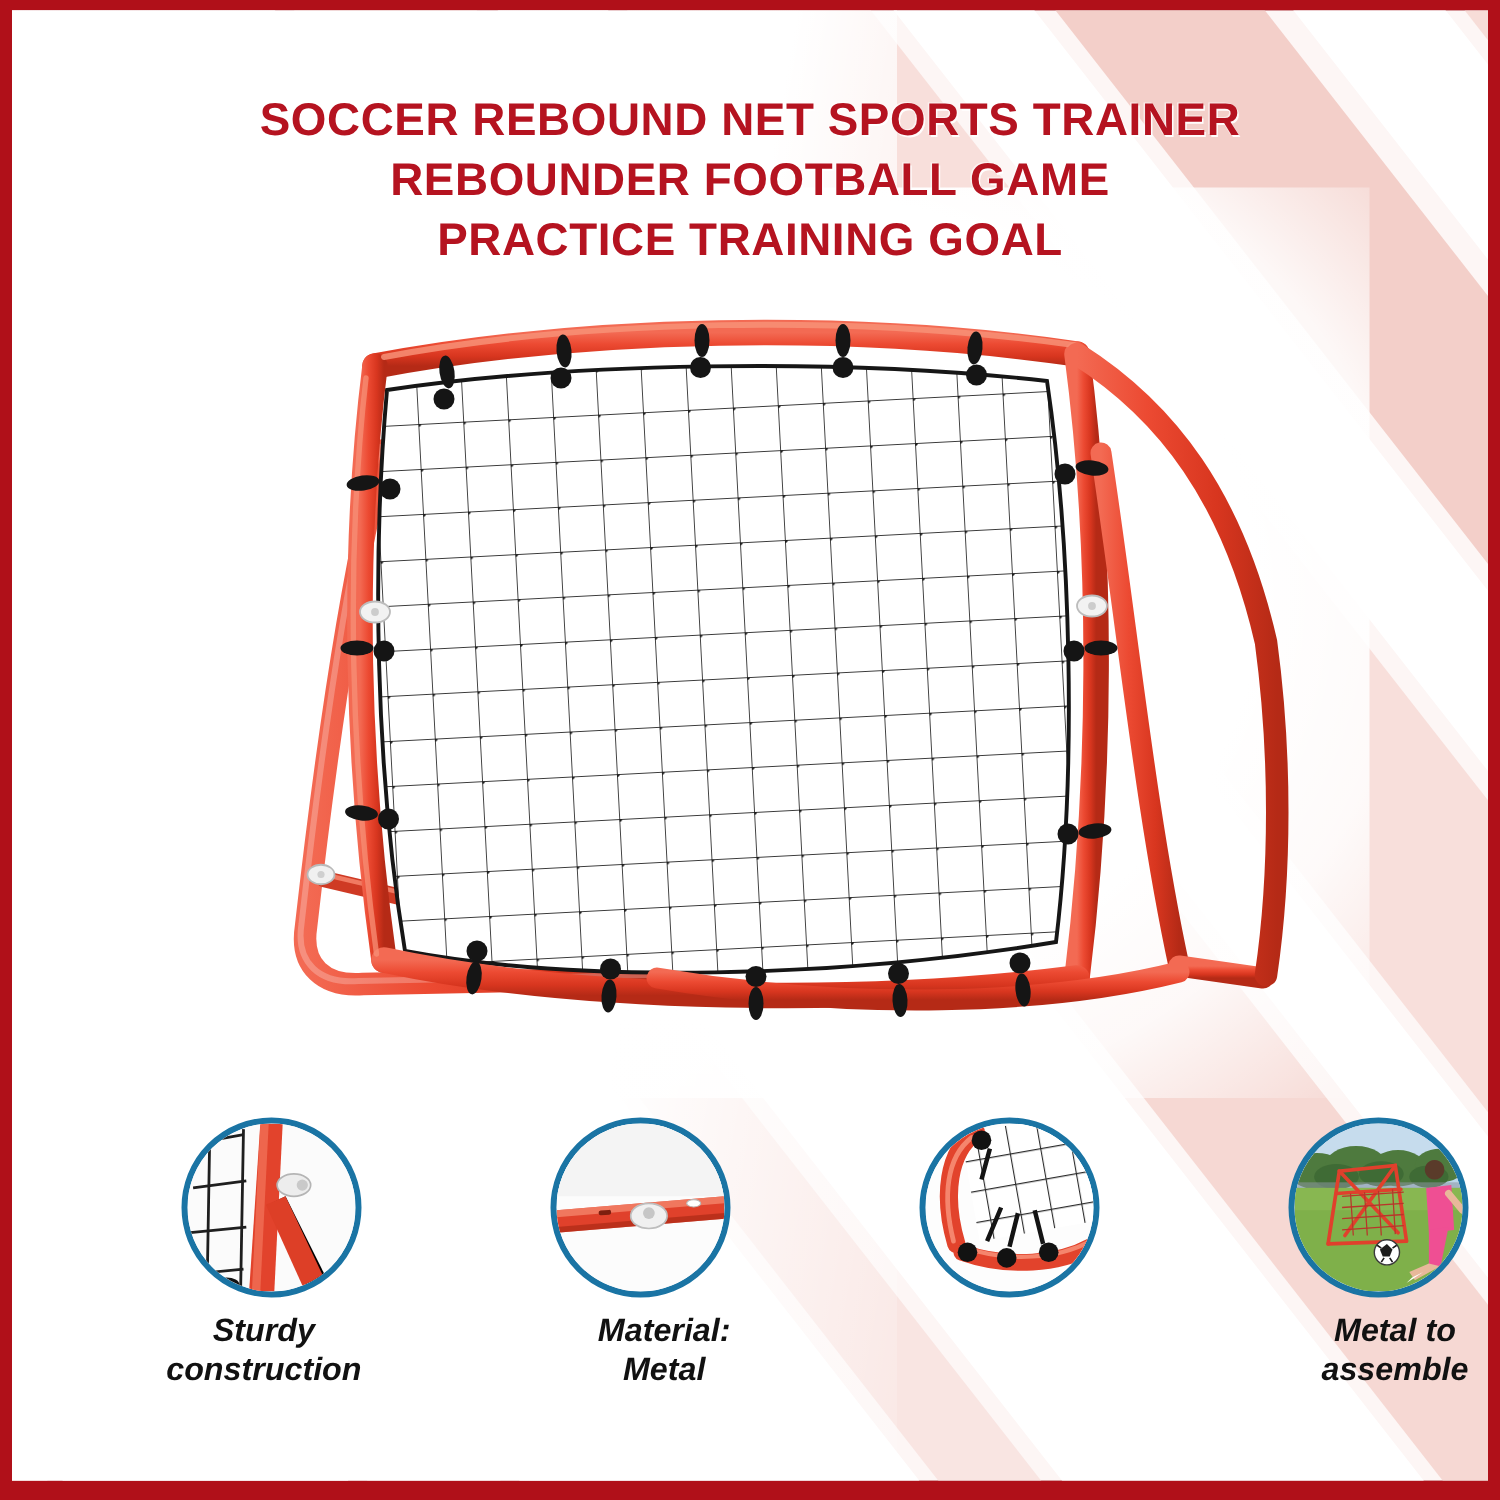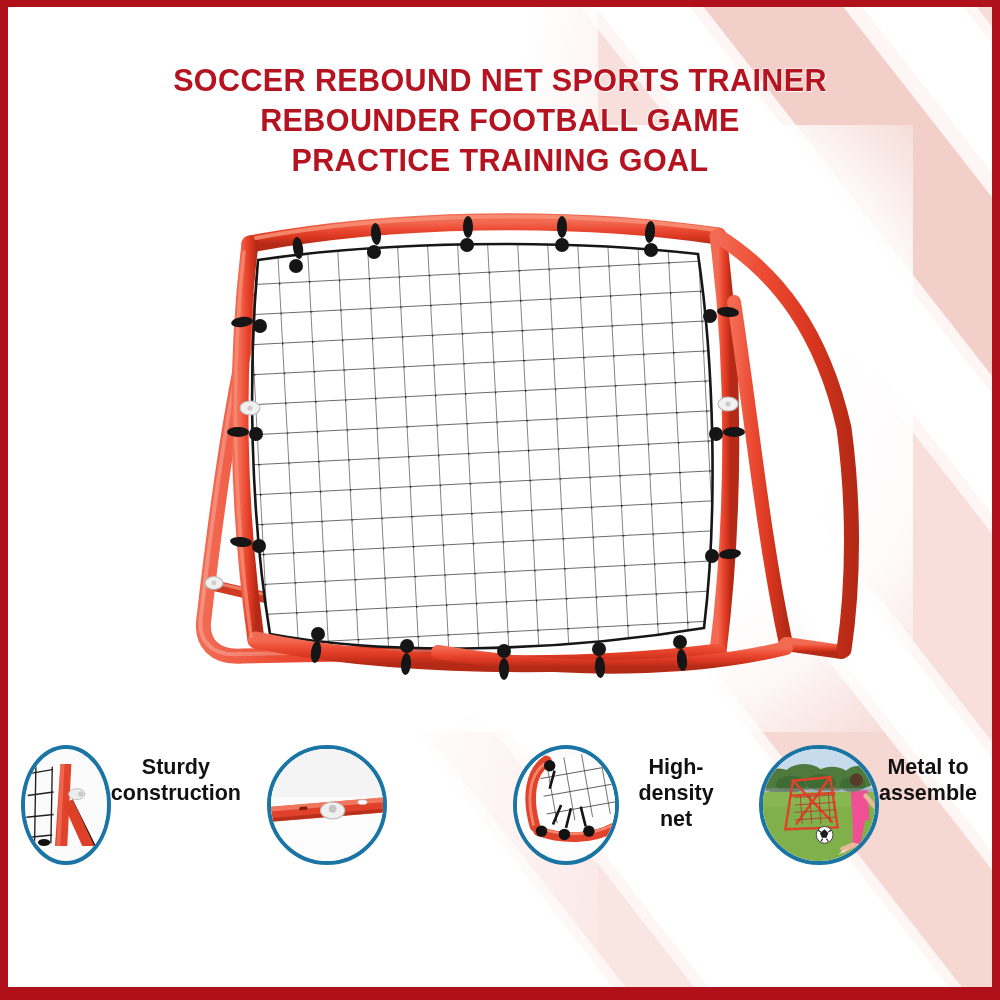--- a/index.html
+++ b/index.html
@@ -48,21 +48,21 @@
 
   
   .hero{position:absolute;left:130px;top:175px;width:760px;height:560px;}
   .hero svg{display:block;width:100%;height:100%;overflow:visible;}
 
   
   .features{
     position:absolute;left:0;right:0;bottom:22px;height:220px;
     display:flex;align-items:flex-start;justify-content:space-around;
   }
-  .feature{width:220px;display:flex;align-items:flex-start;}
+  .feature{width:220px;display:flex;flex-direction:column;align-items:flex-end;font-style:italic;}
   .fcircle{
     width:120px;height:120px;border-radius:50%;
     border:4px solid #1a74a4;background:#fbfbfb;
     overflow:hidden;position:relative;box-sizing:border-box;
   }
   .fcircle svg{position:absolute;left:0;top:0;width:100%;height:100%;}
   .flabel{
     margin-top:9px;text-align:center;color:#111111;
     font-size:21.5px;font-weight:bold;line-height:26px;
     white-space:pre-line;
@@ -291,20 +291,22 @@
             <path d="M0,74 L120,64 L120,68 L0,78 Z" fill="#ab2a15" opacity=".7"></path>
           </g>
           <rect x="30" y="62" width="9" height="3.4" rx="1.6" fill="#7d1f0f" transform="rotate(-5 34 63)"></rect>
           <ellipse cx="98" cy="57" rx="5" ry="2.6" fill="#ffffff" stroke="#b9b9b9" stroke-width=".8"></ellipse>
           <g fill="#f0f0f0" stroke="#bdbdbd" stroke-width="1.2">
             <ellipse cx="66" cy="66" rx="13" ry="9"></ellipse>
           </g>
           <circle cx="66" cy="64" r="4.2" fill="#c6c6c6"></circle>
         </svg>
       </div>
+      <div class="flabel">Material:
+Metal</div>
     </div>
 
     <div class="feature">
       <div class="fcircle">
         <svg viewBox="0 0 120 120" xmlns="http://www.w3.org/2000/svg">
           <defs>
             <pattern id="mesh2" width="22" height="22" patternUnits="userSpaceOnUse">
               <path d="M0 0 L22 0 M0 0 L0 22" stroke="#2a2a2a" stroke-width="1.6" fill="none"></path>
             </pattern>
           </defs>
@@ -321,22 +323,20 @@
             <path d="M46,18 L40,40 M54,60 L44,84 M66,64 L60,88 M78,62 L84,86"></path>
           </g>
           <g fill="#121212">
             <circle cx="40" cy="12" r="7"></circle>
             <circle cx="30" cy="92" r="7"></circle>
             <circle cx="58" cy="96" r="7"></circle>
             <circle cx="88" cy="92" r="7"></circle>
           </g>
         </svg>
       </div>
-      <div class="flabel">High-density
-net</div>
     </div>
 
     <div class="feature">
       <div class="fcircle">
         <svg viewBox="0 0 120 120" xmlns="http://www.w3.org/2000/svg">
           <rect width="120" height="120" fill="#bcd7ea"></rect>
           <rect x="0" y="0" width="120" height="34" fill="#c6dced"></rect>
           <g fill="#4e7a3e">
             <ellipse cx="16" cy="34" rx="20" ry="13"></ellipse>
             <ellipse cx="44" cy="30" rx="22" ry="14"></ellipse>

